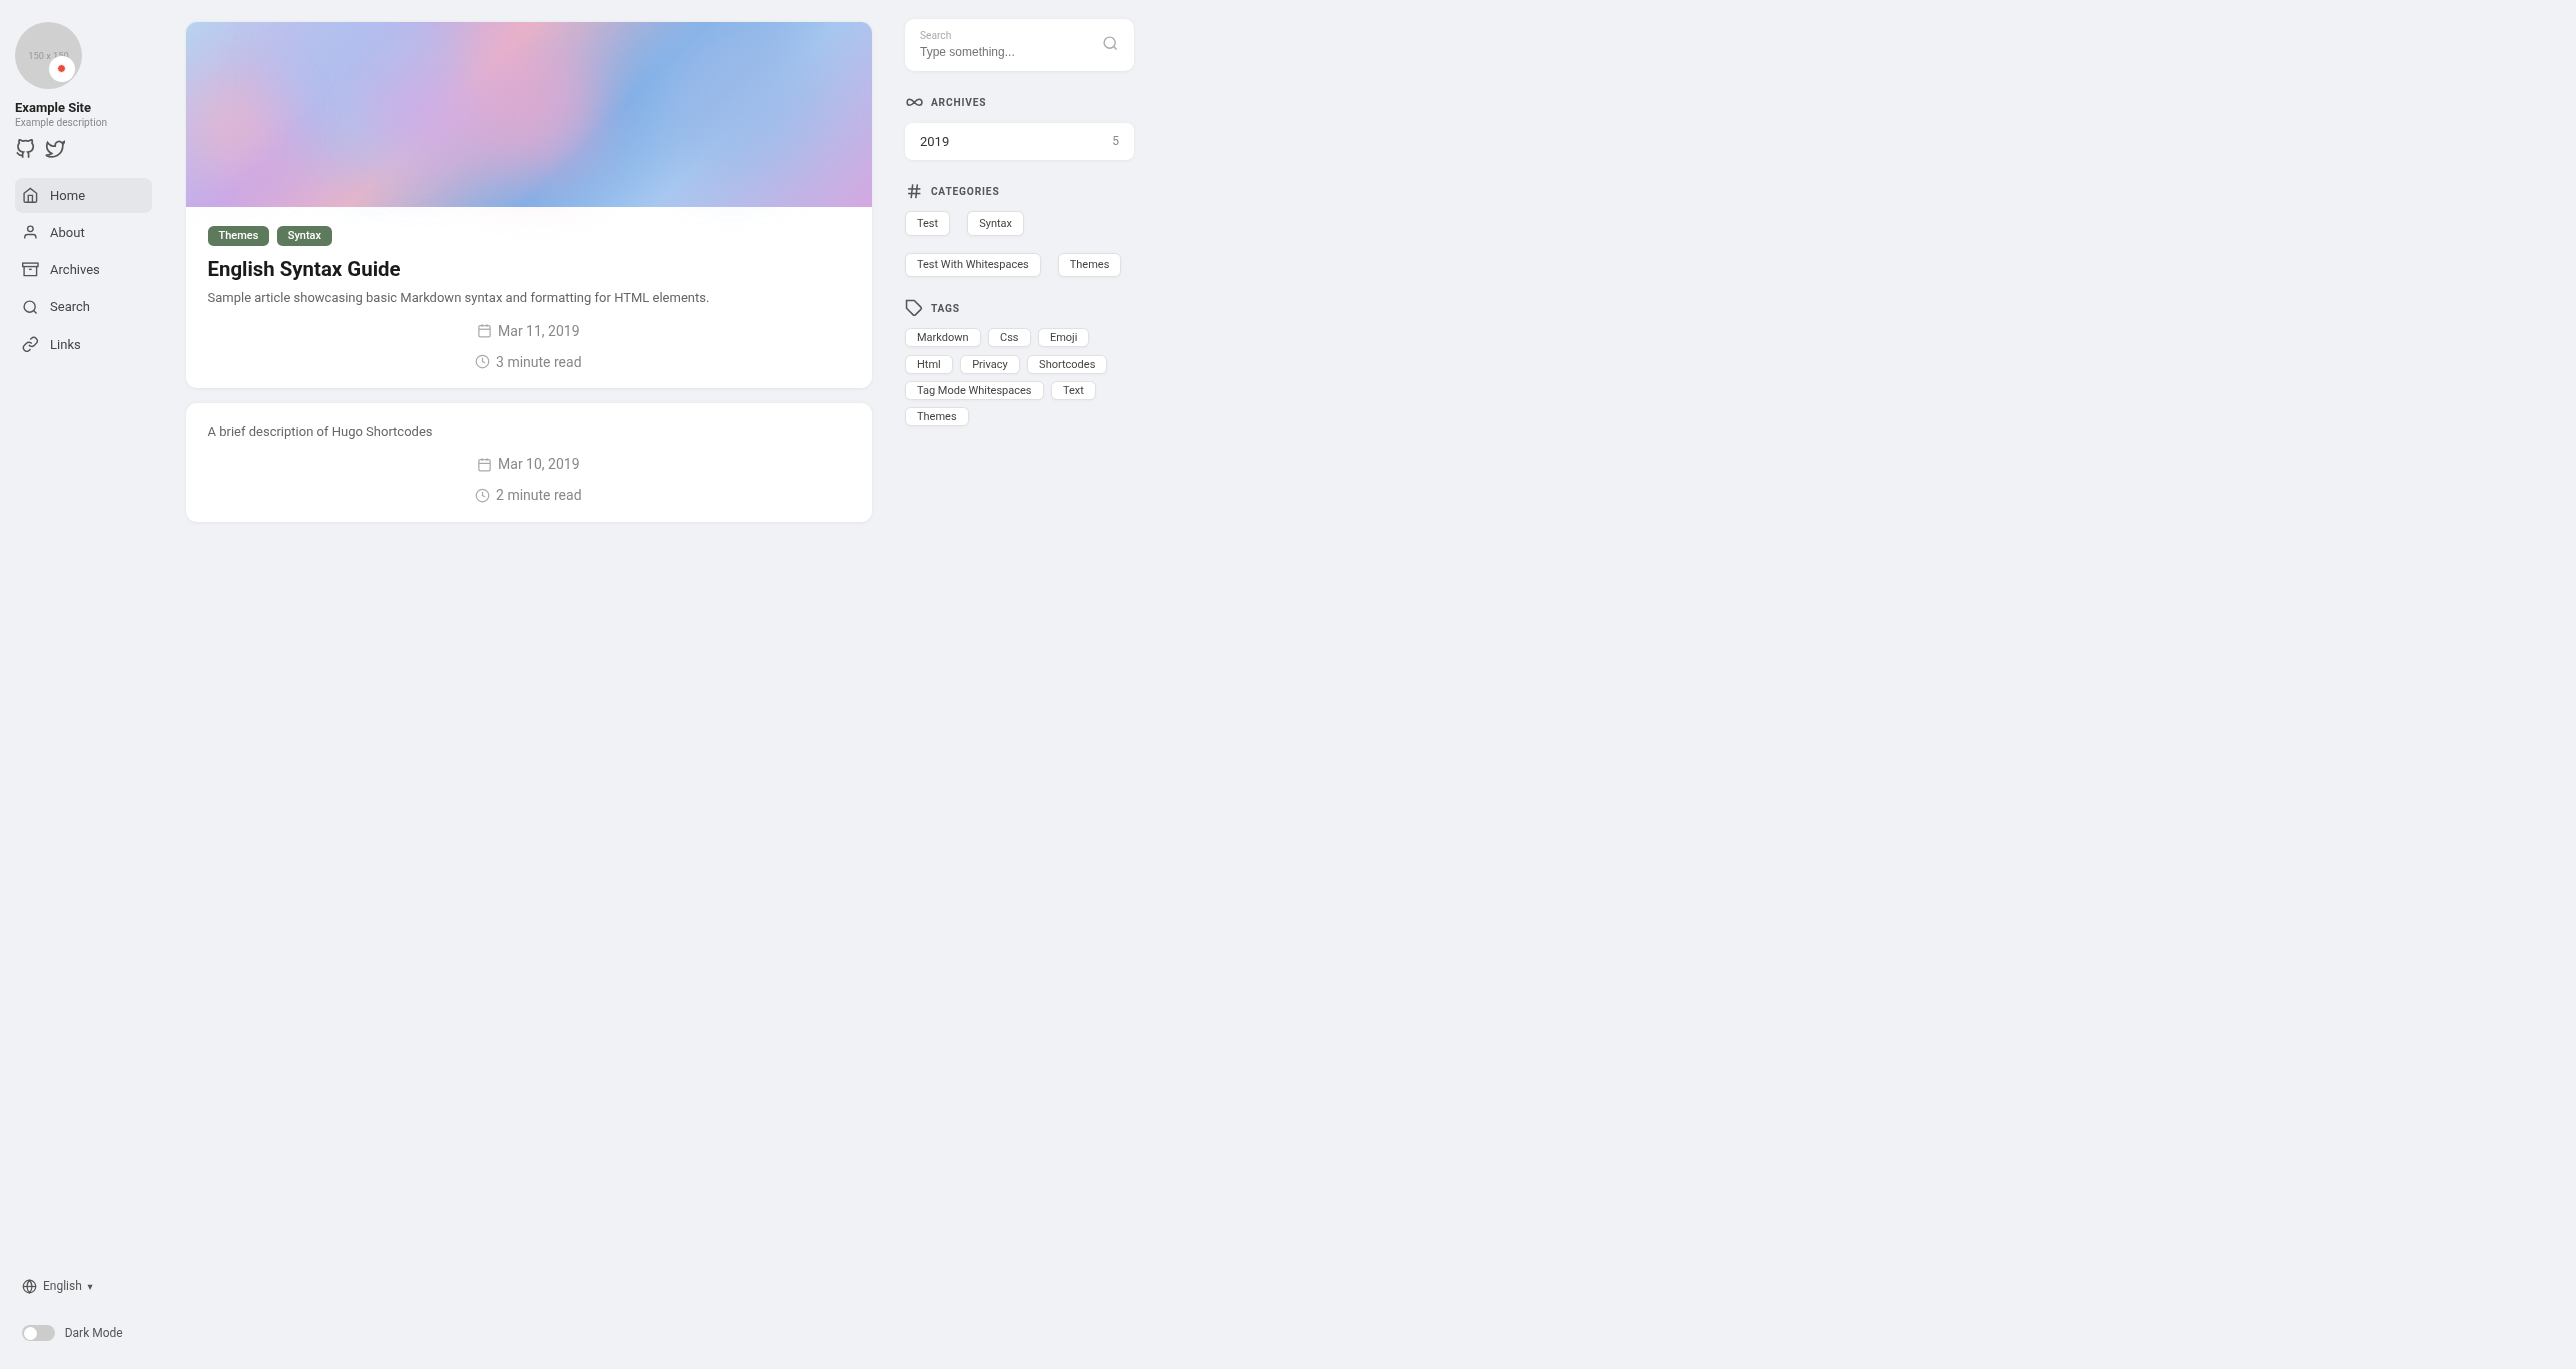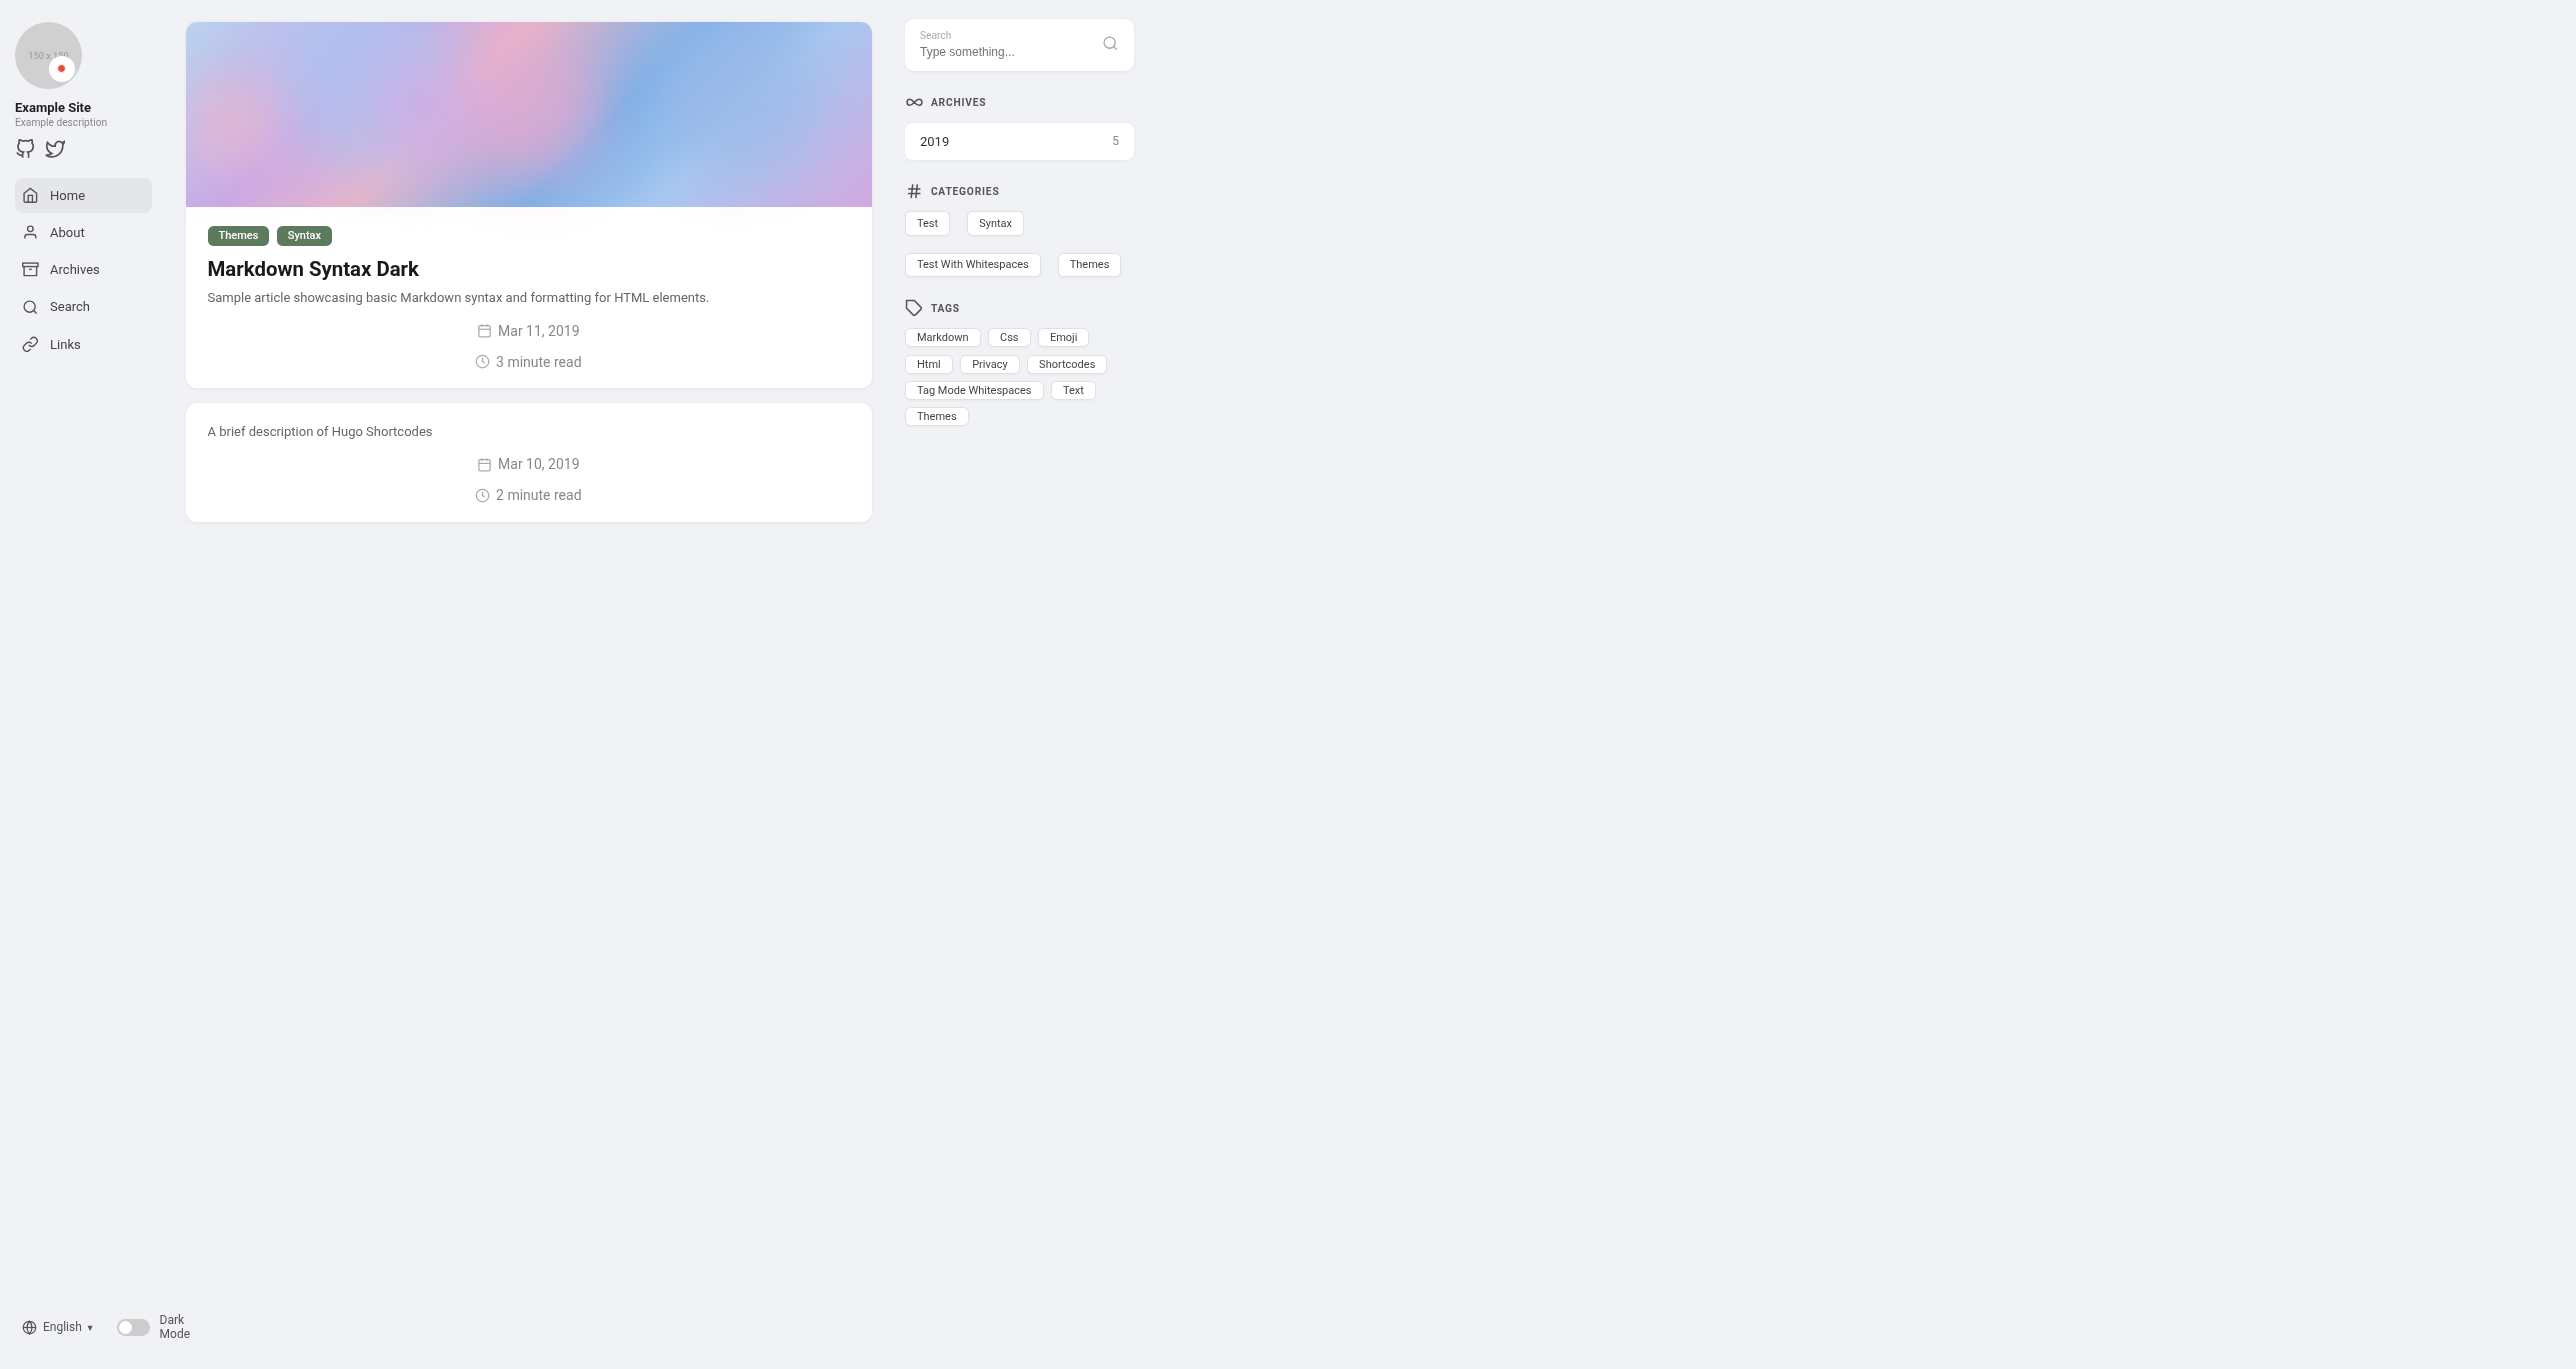--- a/index.html
+++ b/index.html
@@ -98,22 +98,22 @@
     .nav-icon {
       width: 16.7px;
       height: 16.7px;
       color: #555;
       flex-shrink: 0;
     }
     .sidebar-bottom {
       margin-top: auto;
       padding-top: 15px;
       display: flex;
-      flex-direction: row;
-      gap: 10px;
+      flex-direction: column;
+      gap: 20px;
     }
     .lang-selector {
       display: flex;
       align-items: center;
       gap: 5.6px;
       padding: 5.6px 7.4px;
       cursor: pointer;
       border-radius: 5.6px;
       font-size: 12px;
       color: #555;
@@ -423,21 +423,21 @@
       <div class="hero-blob" style="width:139px;height:139px;background:#e8a8d0;top:18.5px;left:278px;"></div>
       <div class="hero-blob" style="width:167px;height:167px;background:#9ab8e8;top:-18.5px;left:463px;"></div>
       <div class="hero-blob" style="width:111px;height:111px;background:#d4a8e8;top:37px;left:185px;"></div>
       <div class="hero-blob" style="width:93px;height:93px;background:#f0b8c8;top:56px;left:0px;"></div>
     </div>
     <div class="post-body">
       <div class="post-tags">
         <span class="post-tag">Themes</span>
         <span class="post-tag">Syntax</span>
       </div>
-      <h2 class="post-title">Markdown Syntax Dark</h2>
+      <h2 class="post-title">English Syntax Guide</h2>
       <p class="post-excerpt">Sample article showcasing basic Markdown syntax and formatting for HTML elements.</p>
       <div class="post-meta">
         <div class="meta-item">
           <svg class="meta-icon" viewBox="0 0 24 24" fill="none" stroke="currentColor" stroke-width="2">
             <rect x="3" y="4" width="18" height="18" rx="2" ry="2"></rect>
               <line x1="16" y1="2" x2="16" y2="6"></line>
               <line x1="8" y1="2" x2="8" y2="6"></line>
               <line x1="3" y1="10" x2="21" y2="10"></line>
           </svg>
           <span>Mar 11, 2019</span>

